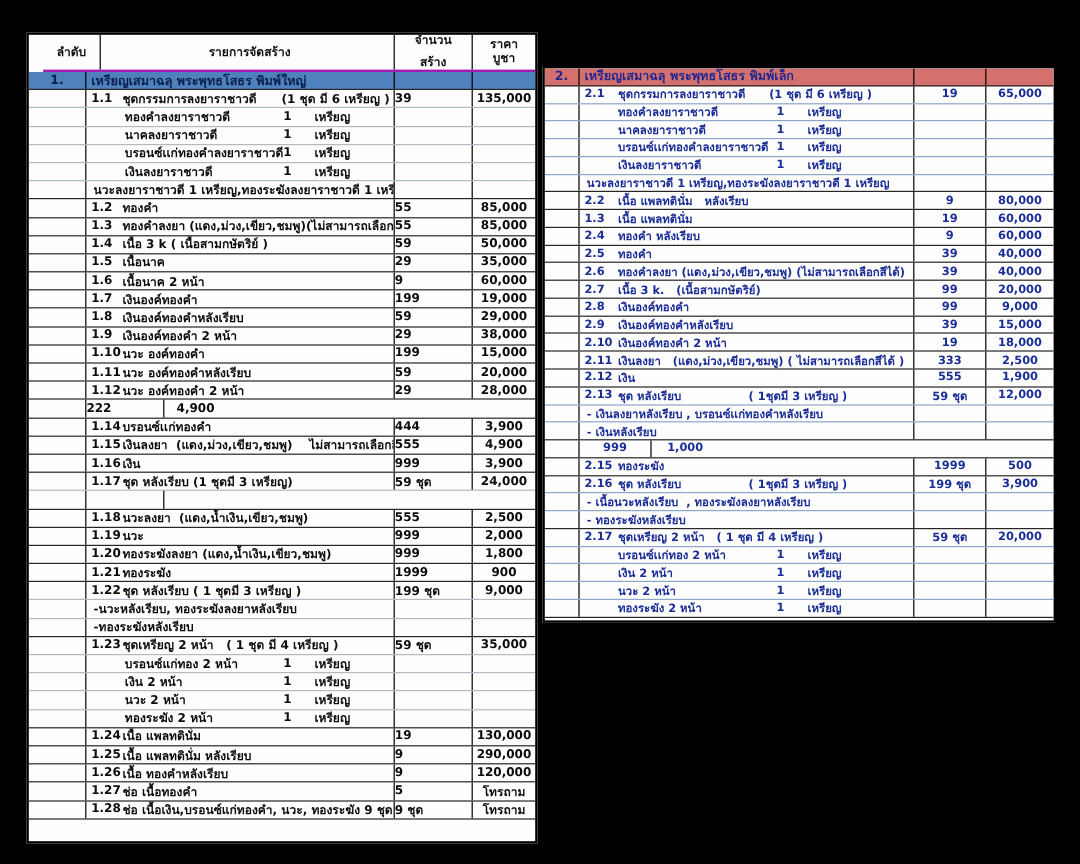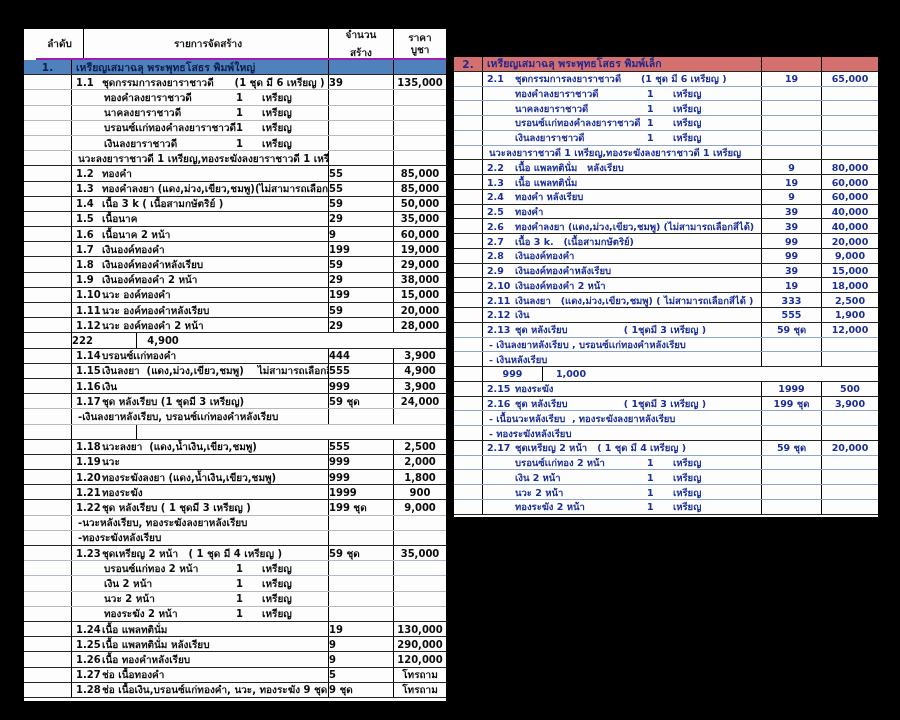--- a/index.html
+++ b/index.html
@@ -342,28 +342,20 @@
             <span class="itemno">1.17</span>
             <span class="itemname">ชุด หลังเรียบ (1 ชุดมี 3 เหรียญ)</span>
           </div>
           <div class="cell c-qty">
             <span class="">59 ชุด</span>
           </div>
           <div class="cell c-price">
             <span class="">24,000</span>
           </div>
         </div>
-        <div class="row note">
-          <div class="cell c-no"></div>
-          <div class="cell c-item">
-            <span class="notetext">-เงินลงยาหลังเรียบ, บรอนซ์เเก่ทองคำหลังเรียบ</span>
-          </div>
-          <div class="cell c-qty"></div>
-          <div class="cell c-price"></div>
-        </div>
         <div class="row note dark">
           <div class="cell c-no"></div>
           <div class="cell c-qty"></div>
           <div class="cell c-price"></div>
         </div>
         <div class="row item dark">
           <div class="cell c-no"></div>
           <div class="cell c-item">
             <span class="itemno">1.18</span>
             <span class="itemname">นวะลงยา  (แดง,น้ำเงิน,เขียว,ชมพู)</span>

